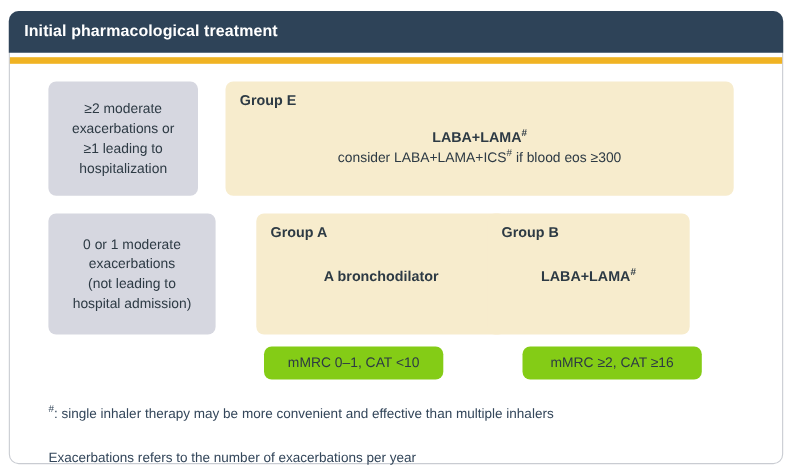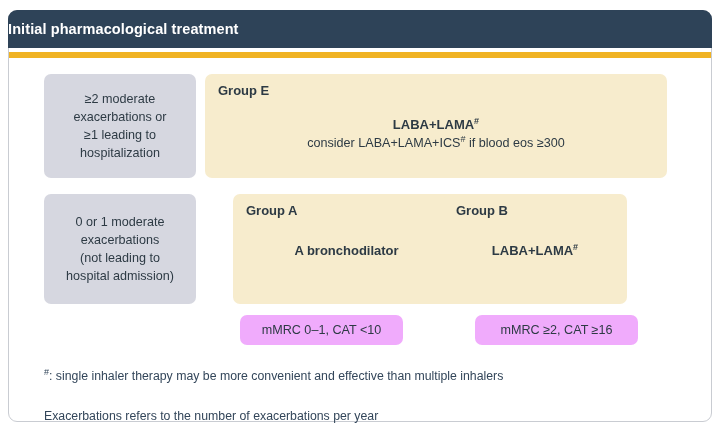--- a/index.html
+++ b/index.html
@@ -44,20 +44,21 @@
     background: #2e4358;
     border-radius: 9px 9px 0 0;
     display: flex;
     align-items: center;
   }
   .titlebar-text {
     color: #ffffff;
     font-size: 14.5px;
     font-weight: bold;
     letter-spacing: 0.1px;
+    padding-left: 14px;
   }
 
   
   .goldbar {
     position: absolute;
     left: 9px;
     top: 52px;
     width: 702px;
     height: 6px;
     background: #f0b323;
@@ -69,21 +70,21 @@
     box-sizing: border-box;
     border-radius: 7px;
   }
   .gray-box {
     background: #d6d7e0;
   }
   .cream-box {
     background: #f7eccd;
   }
   .pill {
-    background: #f0abfc;
+    background: #84cc16;
     border-radius: 7px;
   }
 
   
   .criteria-text {
     position: absolute;
     left: 0; right: 0; top: 50%;
     transform: translateY(-50%);
     text-align: center;
     color: #2d3a44;
@@ -152,21 +153,21 @@
 <div id="figure">
 
   <div class="frame"></div>
 
   <div class="titlebar">
     <span class="titlebar-text">Initial pharmacological treatment</span>
   </div>
 
   <div class="goldbar"></div>
 
-  <div class="box gray-box" style="left:44px; top:74px; width:152px; height:104px;">
+  <div class="box gray-box" style="left:44px; top:74px; width:136px; height:104px;">
     <div class="criteria-text">≥2 moderate
 exacerbations or
 ≥1 leading to
 hospitalization</div>
   </div>
 
   <div class="box cream-box" style="left:205px; top:74px; width:462px; height:104px;">
     <div class="group-label">Group E</div>
     <div class="therapy" style="top:42px;">
       <div class="therapy-main"><span>LABA+LAMA</span><span class="sup">#</span></div>

